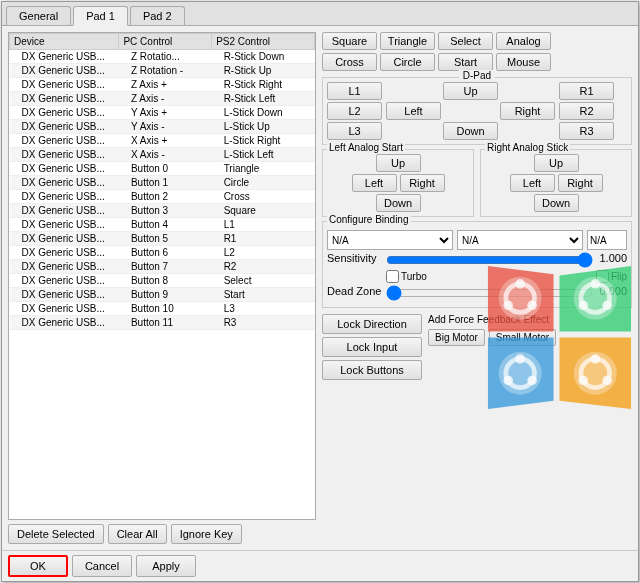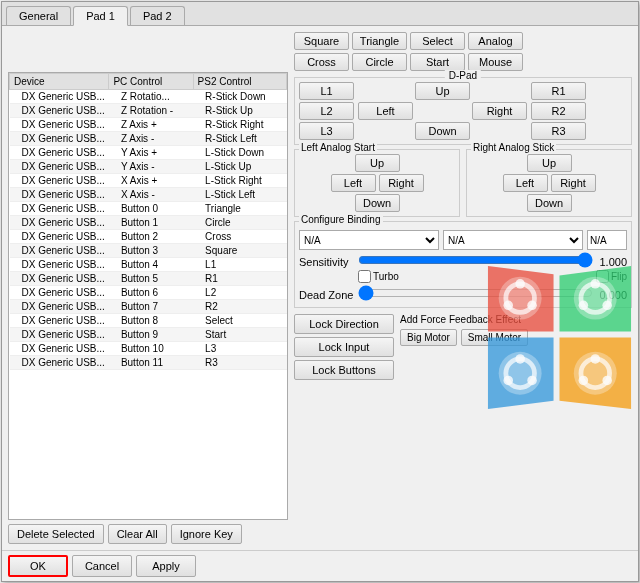--- a/index.html
+++ b/index.html
@@ -47,25 +47,24 @@
       z-index: 1;
     }
     .content {
       display: flex;
       flex: 1;
       padding: 6px;
       gap: 6px;
     }
     
     .left-panel {
-      width: 280px;
+      width: 308px;
       display: flex;
       flex-direction: column;
       gap: 4px;
-      margin-top: 40px;
     }
     .device-table-container {
       flex: 1;
       border: 1px solid #aaa;
       background: white;
       overflow: auto;
     }
     .device-table {
       width: 100%;
       border-collapse: collapse;
@@ -182,21 +181,21 @@
     .config-label {
       position: absolute;
       top: -8px;
       left: 4px;
       background: #f0f0f0;
       padding: 0 2px;
       font-size: 10px;
     }
     .config-row {
       display: flex;
-      align-items: flex-end;
+      align-items: flex-start;
       gap: 4px;
       margin-bottom: 2px;
     }
     .config-select {
       height: 20px;
       font-size: 10px;
       border: 1px solid #aaa;
       background: white;
       flex: 1;
     }

